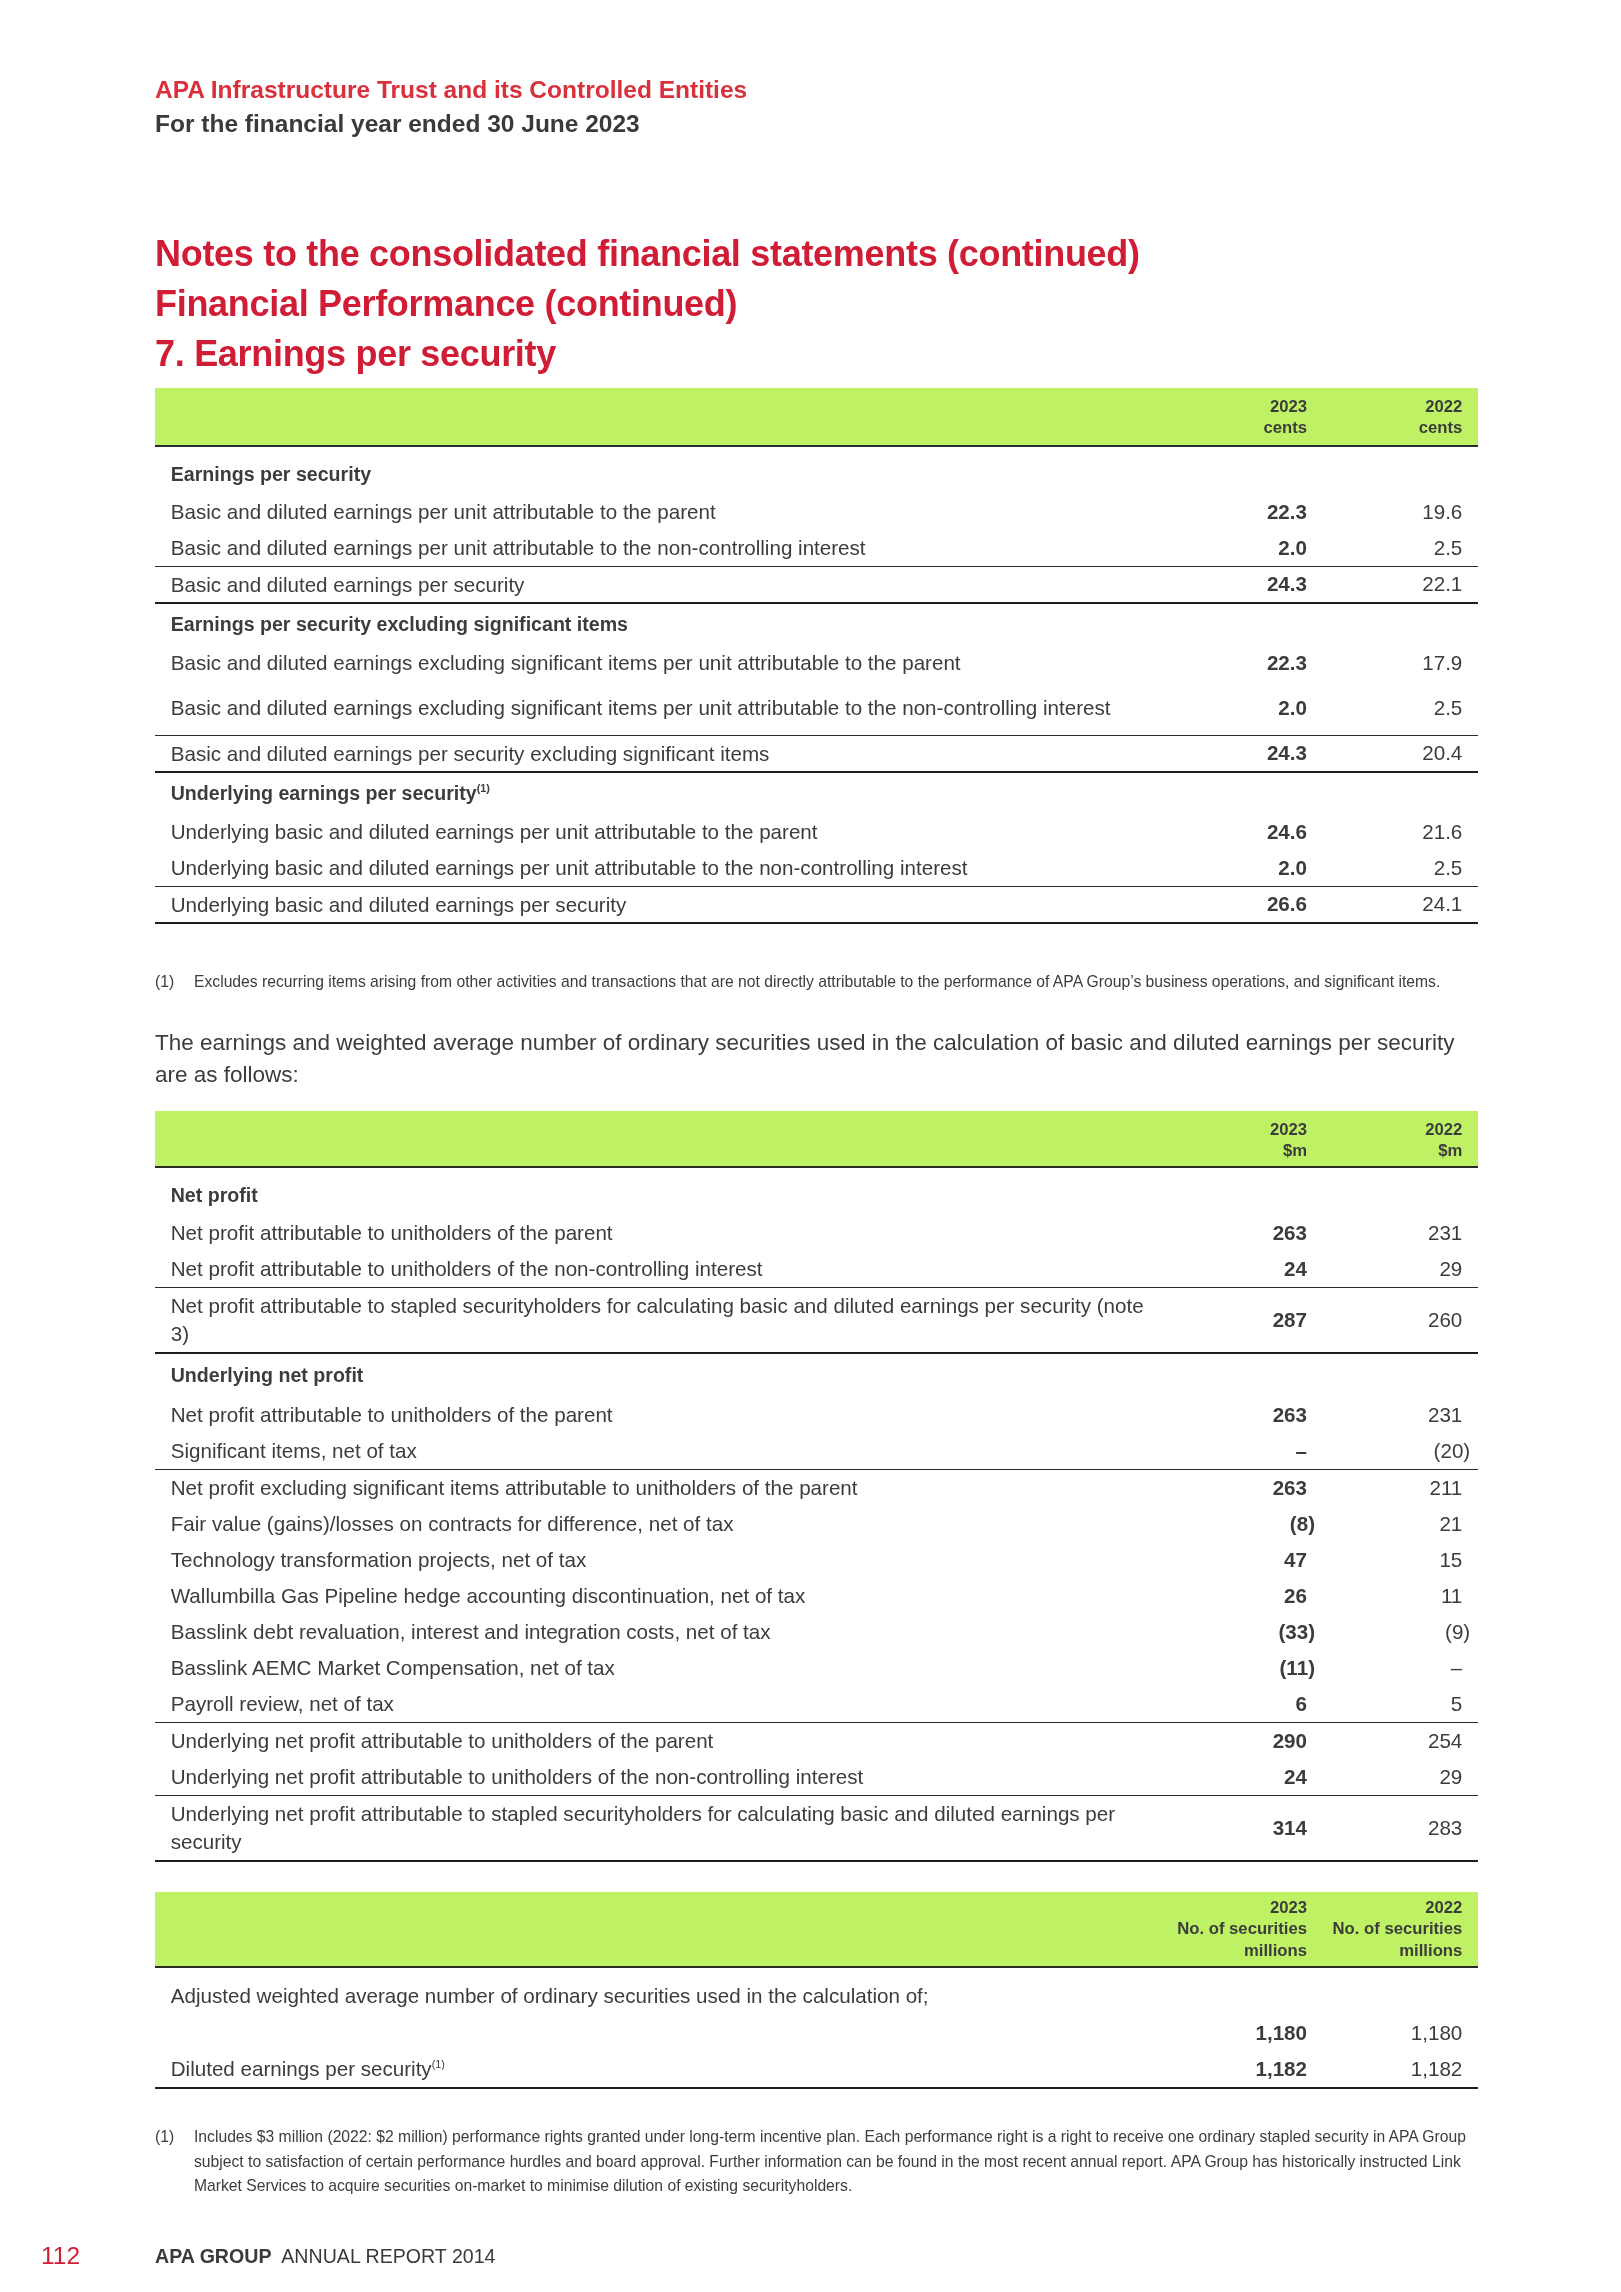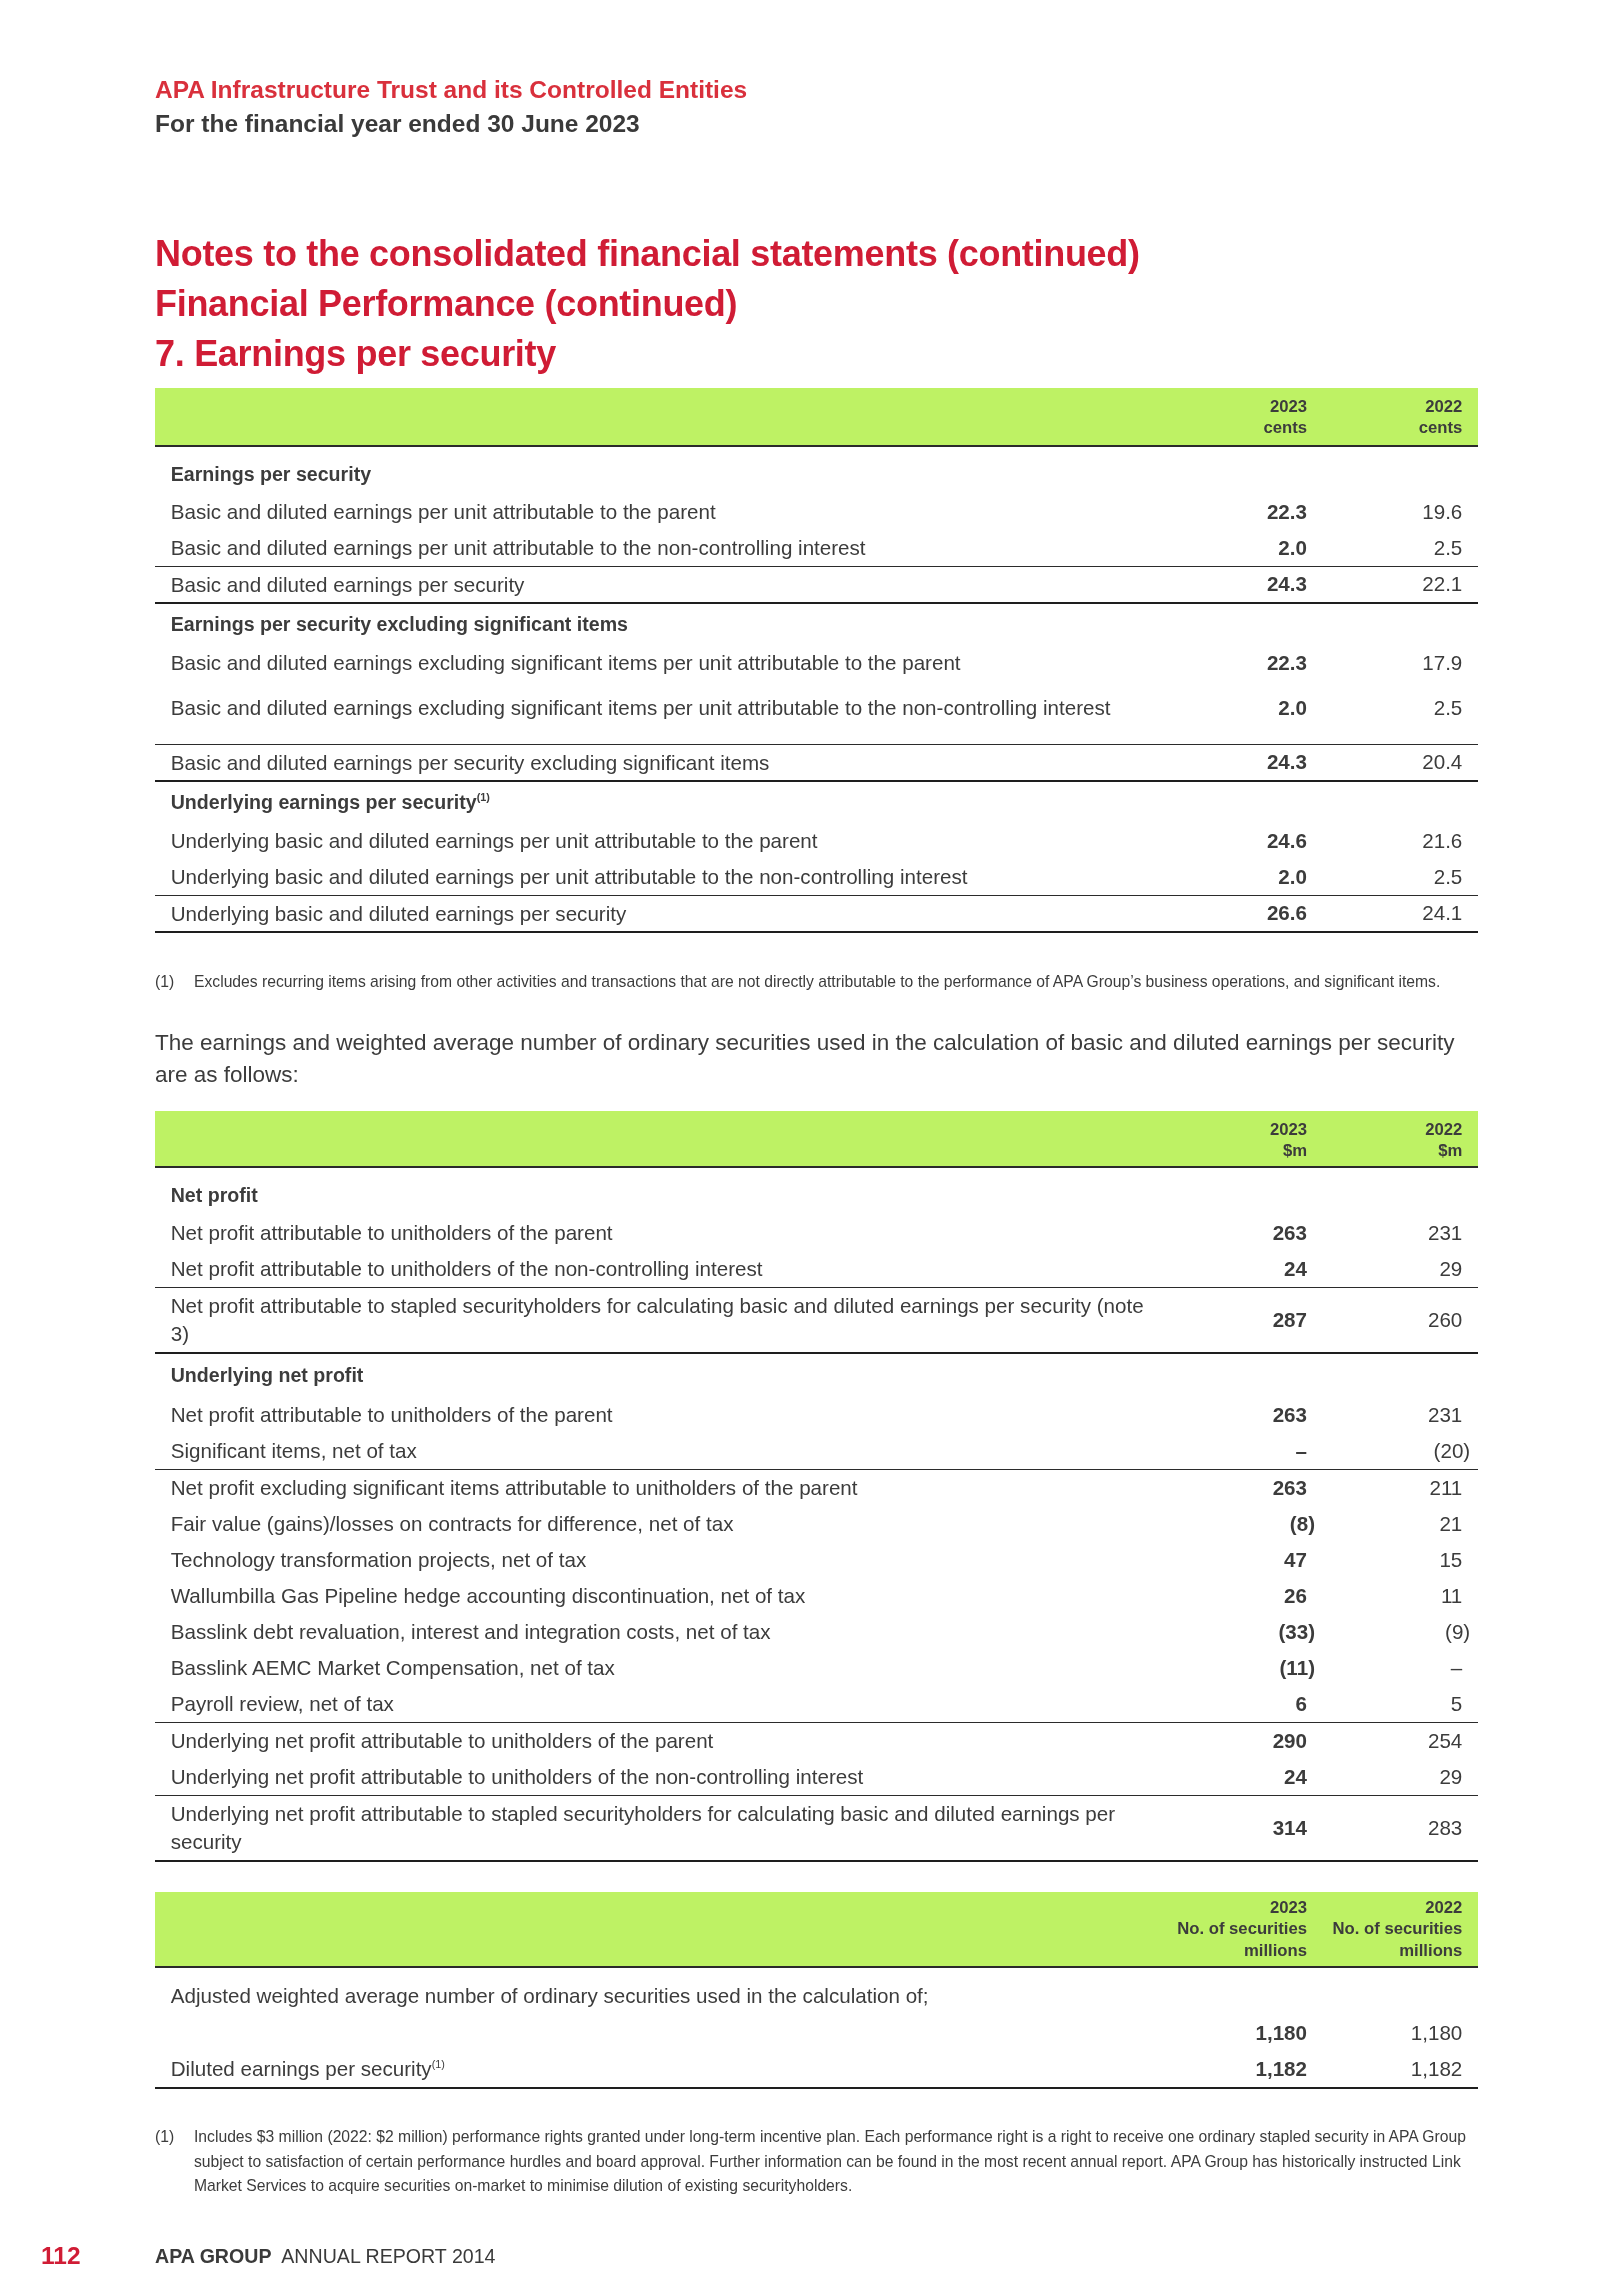--- a/index.html
+++ b/index.html
@@ -17,21 +17,21 @@
   .row .v2 { position: absolute; right: 15.7px; text-align: right; }
   .row.section .lbl { font-weight: bold; font-size: 19.6px; }
   .row.bt { border-top: 1.5px solid #2b2b2b; }
   .row.bb { border-bottom: 2.9px solid #1e1e1e; }
   .neg-v1 { right: 163px !important; }
   .neg-v2 { right: 7.8px !important; }
   sup { font-size: 10.8px; vertical-align: super; line-height: 0; }
   .footnote { position: absolute; left: 0; width: 1323px; font-size: 15.7px; line-height: 24.5px; color: #3c3c3c; display: flex; }
   .footnote .fn-mark { width: 39px; flex: none; }
   .intro { position: absolute; left: 0; width: 1323px; font-size: 22.5px; line-height: 32px; color: #3c3c3c; }
-  .pagenum { position: absolute; left: 41px; top: 2242px; font-size: 24.5px; font-weight: bold; color: #d01c35; }
+  .pagenum { position: absolute; left: 41px; top: 2242px; font-size: 24.5px; font-weight: normal; color: #d01c35; }
   .brand { position: absolute; left: 155px; top: 2245px; font-size: 19.6px; color: #3a3a3a; }
   .brand b { font-weight: bold; }
 </style>
 </head>
 <body>
 
 <div class="page">
   <div class="hdr-title">APA Infrastructure Trust and its Controlled Entities</div>
   <div class="hdr-sub">For the financial year ended 30 June 2023</div>
 
@@ -75,21 +75,21 @@
         <div class="row" style="height: 36px;">
           <div class="lbl"><span>Basic and diluted earnings excluding significant items per unit attributable to the parent</span></div>
           <div class="v1">22.3</div>
           <div class="v2">17.9</div>
         </div>
         <div class="row" style="height: 54px;">
           <div class="lbl"><span>Basic and diluted earnings excluding significant items per unit attributable to the non-controlling interest</span></div>
           <div class="v1">2.0</div>
           <div class="v2">2.5</div>
         </div>
-        <div class="row bt bb" style="height: 35px; margin-top: 9px;">
+        <div class="row bt bb" style="height: 35px;">
           <div class="lbl"><span>Basic and diluted earnings per security excluding significant items</span></div>
           <div class="v1">24.3</div>
           <div class="v2">20.4</div>
         </div>
         <div class="row section" style="height: 41px;">
           <div class="lbl"><span>Underlying earnings per security</span><sup>(1)</sup></div>
         </div>
         <div class="row" style="height: 36px;">
           <div class="lbl"><span>Underlying basic and diluted earnings per unit attributable to the parent</span></div>
           <div class="v1">24.6</div>

